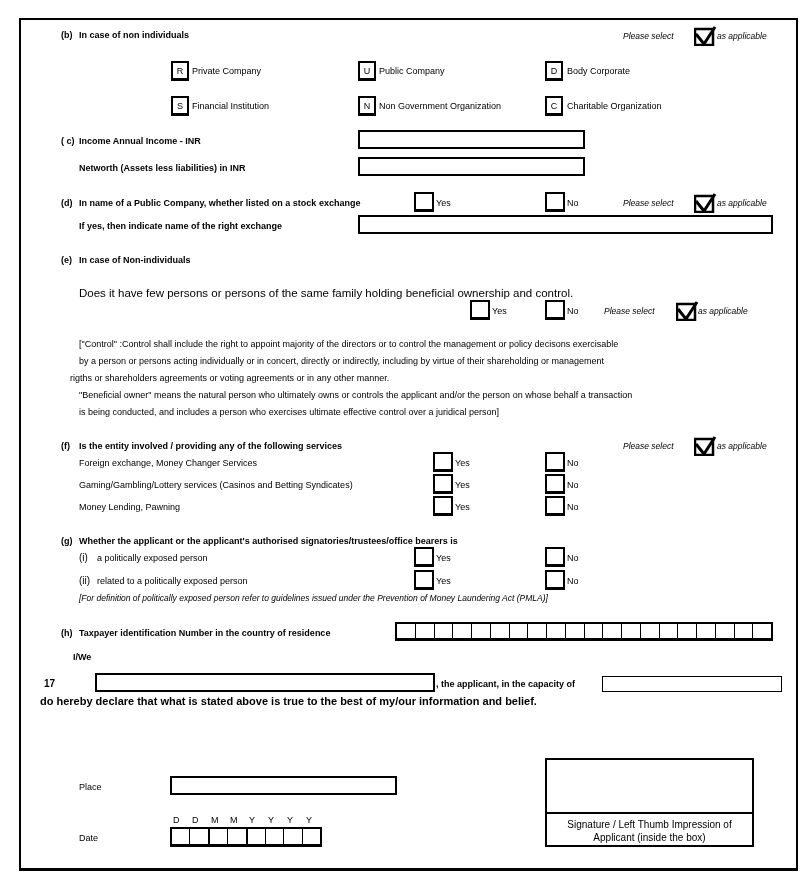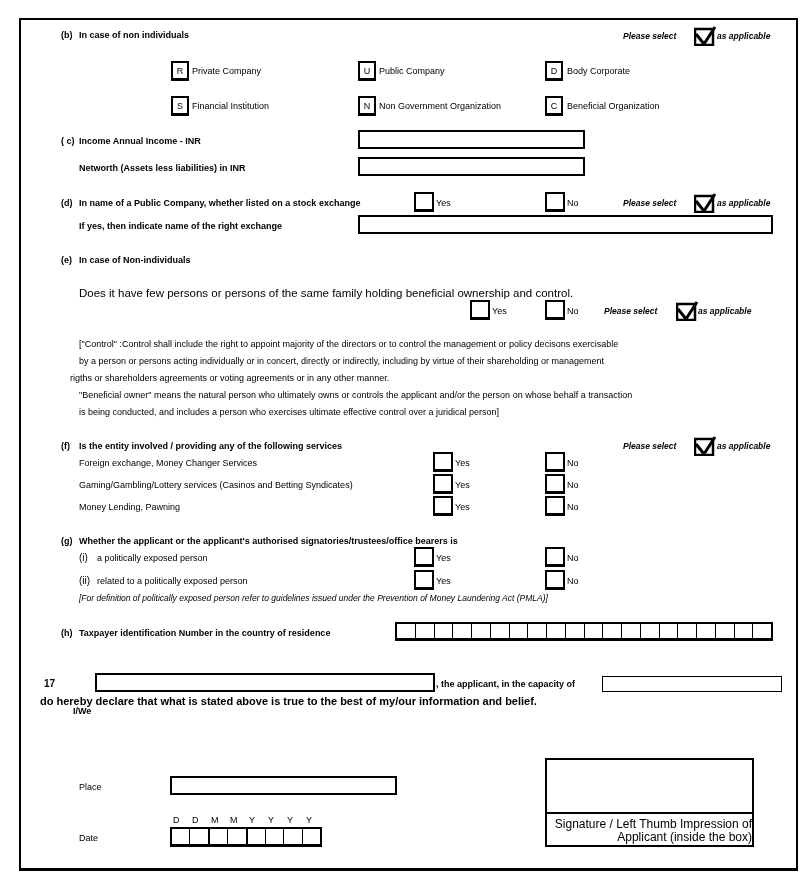--- a/index.html
+++ b/index.html
@@ -2,34 +2,34 @@
 <html><head>
 <meta charset="utf-8">
 <style>
   * { box-sizing: border-box; margin: 0; padding: 0; }
   html, body { width: 810px; height: 879px; background: #ffffff; overflow: hidden; }
   body { position: relative; font-family: "Liberation Sans", sans-serif; color: #000; font-size: 9px; }
   .frame { position: absolute; left: 19px; top: 18px; width: 779px; height: 853px; border: 2px solid #000; border-bottom-width: 3px; }
   .t { position: absolute; white-space: nowrap; font-size: 9px; line-height: 11px; }
   .b { font-weight: bold; }
   .i { font-style: italic; }
-  .bi { font-weight: bold; font-style: italic; }
+  .bi { font-weight: normal; font-style: italic; }
   .lg { font-size: 11.5px; line-height: 14px; }
   .code-box { position: absolute; width: 18px; height: 20px; border: 2px solid #000; border-bottom-width: 3px; font-size: 9px; text-align: center; line-height: 16px; }
   .cb { position: absolute; width: 20px; height: 20px; border: 2px solid #000; border-bottom-width: 3px; background: #fff; }
   .field { position: absolute; border: 2px solid #000; background: #fff; }
   .field-thin { position: absolute; border: 1px solid #000; background: #fff; }
   .sel-icon { position: absolute; width: 24px; height: 20px; }
   .grid { position: absolute; display: flex; border: 2px solid #000; border-bottom-width: 3px; background: #fff; }
   .grid .cell { flex: 1; border-right: 1px solid #000; }
   .grid .cell:last-child { border-right: none; }
   .grid .cell.thick { border-right: 2px solid #000; }
   .sigbox { position: absolute; left: 545px; top: 758px; width: 209px; height: 89px; border: 2px solid #000; }
   .sigbox .divider { position: absolute; left: 0; right: 0; top: 52px; border-top: 2px solid #000; }
-  .sigbox .cap { position: absolute; left: 0; right: 0; top: 58px; text-align: right; font-size: 12px; line-height: 13px; }
+  .sigbox .cap { position: absolute; left: 0; right: 0; top: 58px; text-align: center; font-size: 10px; line-height: 13px; }
   .date-letters { position: absolute; display: flex; font-size: 9px; }
   .date-letters span { width: 19px; display: inline-block; }
 </style>
 </head>
 <body>
 
 <div class="frame"></div>
 
 <div class="t b" style="left:61px;top:30px;">(b)</div>
 <div class="t b" style="left:79px;top:30px;">In case of non individuals</div>
@@ -50,21 +50,21 @@
 <div class="code-box" style="left:545px;top:61px;">D</div>
 <div class="t" style="left:567px;top:66px;">Body Corporate</div>
 
 <div class="code-box" style="left:171px;top:96px;">S</div>
 <div class="t" style="left:192px;top:101px;">Financial Institution</div>
 
 <div class="code-box" style="left:358px;top:96px;">N</div>
 <div class="t" style="left:379px;top:101px;">Non Government Organization</div>
 
 <div class="code-box" style="left:545px;top:96px;">C</div>
-<div class="t" style="left:567px;top:101px;">Beneficial Organization</div>
+<div class="t" style="left:567px;top:101px;">Charitable Organization</div>
 
 <div class="t b" style="left:61px;top:136px;">( c)</div>
 <div class="t b" style="left:79px;top:136px;">Income Annual Income - INR</div>
 <div class="field" style="left:358px;top:130px;width:227px;height:19px;"></div>
 
 <div class="t b" style="left:79px;top:163px;">Networth (Assets less liabilities) in INR</div>
 <div class="field" style="left:358px;top:157px;width:227px;height:19px;"></div>
 
 <div class="t b" style="left:61px;top:198px;">(d)</div>
 <div class="t b" style="left:79px;top:198px;">In name of a Public Company, whether listed on a stock exchange</div>
@@ -169,21 +169,21 @@
     <div class="cell"></div>
     <div class="cell"></div>
     <div class="cell"></div>
     <div class="cell"></div>
     <div class="cell"></div>
     <div class="cell"></div>
     <div class="cell"></div>
   </div>
 
 <div class="t b" style="left:44px;top:678px;font-size:10px;">17</div>
-<div class="t b" style="left:61px;top:706px;padding-left:12px;">I/We</div>
+<div class="t b" style="left:61px;top:652px;padding-left:12px;">I/We</div>
 <div class="field" style="left:95px;top:673px;width:340px;height:19px;"></div>
 <div class="t b" style="left:436px;top:679px;">, the applicant, in the capacity of</div>
 <div class="field-thin" style="left:602px;top:676px;width:180px;height:16px;"></div>
 <div class="t b" style="left:40px;top:695px;font-size:11px;line-height:13px;">do  hereby declare that what is stated above is true to the best of my/our information and belief.</div>
 
 <div class="t" style="left:79px;top:782px;">Place</div>
 <div class="field" style="left:170px;top:776px;width:227px;height:19px;"></div>
 
 <div class="date-letters" id="date-letters" style="left:173px;top:815px;">
     <span>D</span>

